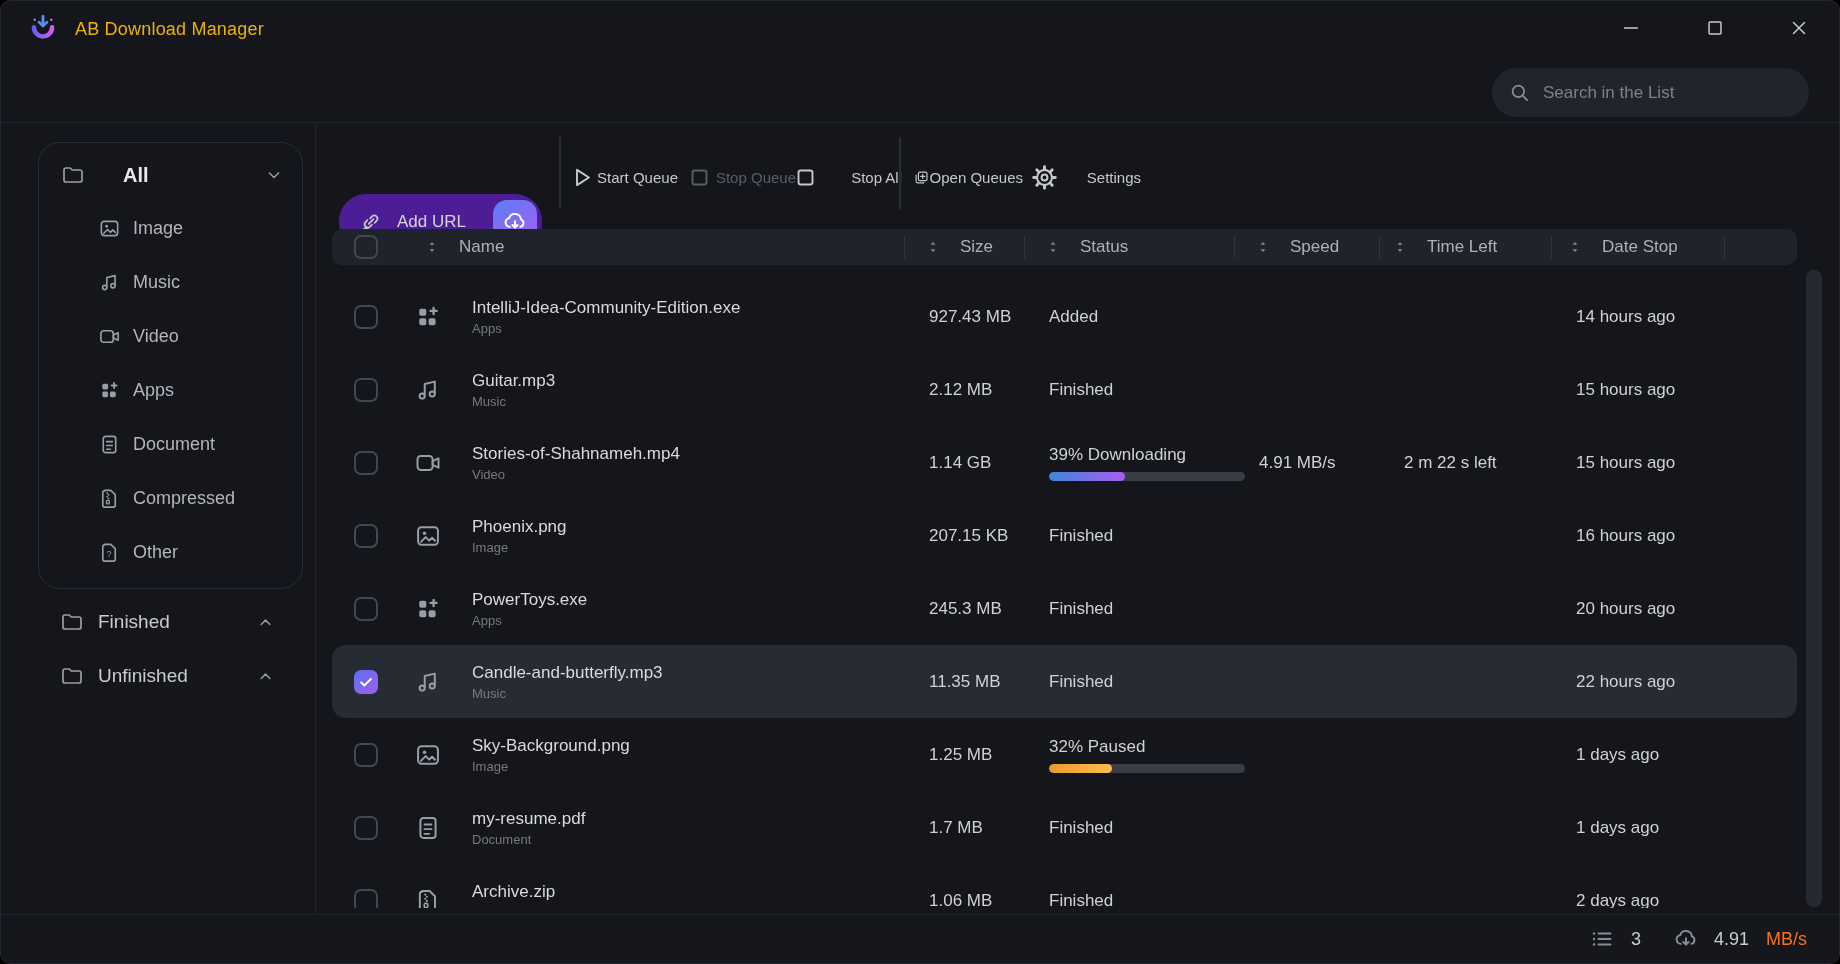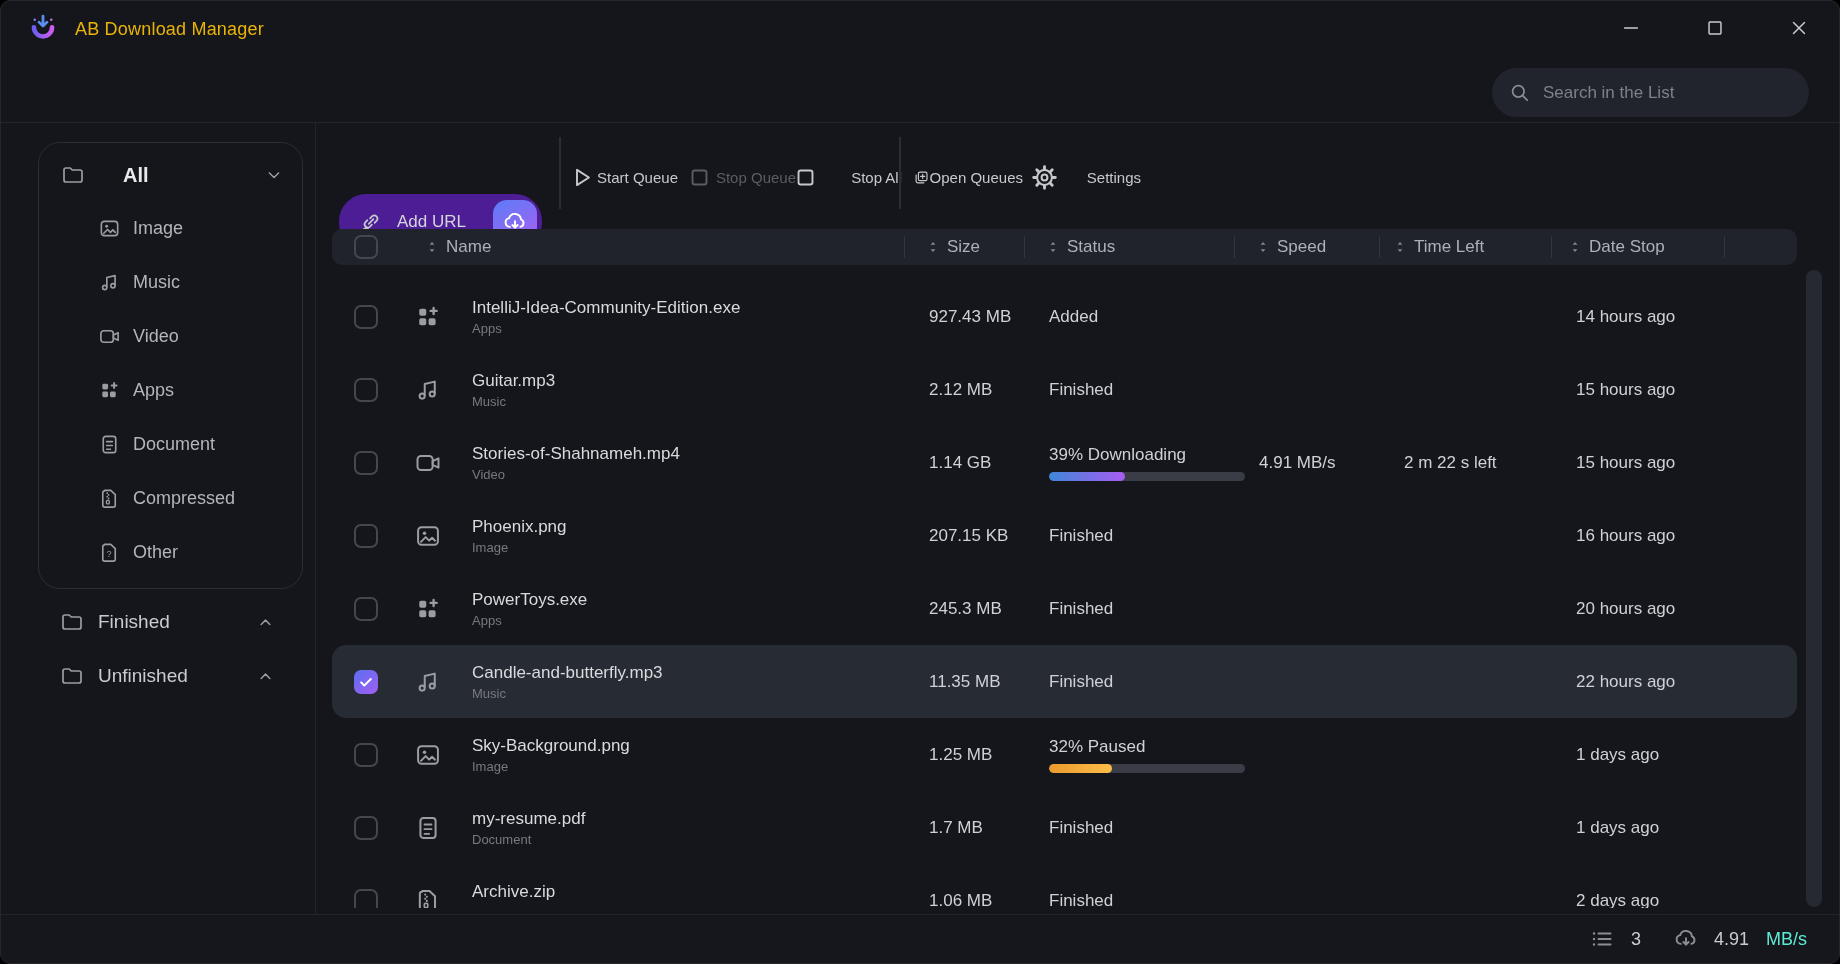--- a/index.html
+++ b/index.html
@@ -45,21 +45,21 @@
   .gradbtn { width:44px; height:44px; border-radius:14px; background:linear-gradient(150deg,#5f7cf6 5%,#a75ef4 95%); display:flex; align-items:center; justify-content:center; cursor:pointer; }
   .tsep { position:absolute; top:14px; width:1.5px; height:72px; background:#2a2d34; }
   .toolbtn { position:absolute; top:18px; width:110px; height:72px; display:flex; align-items:center; justify-content:space-between; color:#c6c8cc; cursor:pointer; }
   .toolbtn .lbl { font-size:15px; white-space:nowrap; }
   .toolbtn.disabled { color:#5a5d64; cursor:default; }
 
   
   .table { position:absolute; left:16px; top:106px; width:1465px; height:679px; overflow:hidden; }
   .thead, .trow { display:grid; grid-template-columns:68px 505px 120px 210px 145px 172px 173px 1fr; align-items:center; }
   .thead { height:36px; background:#20232b; border-radius:10px; color:#aeb0b6; font-size:17px; }
-  .hcell { display:flex; align-items:center; height:100%; position:relative; padding-left:20px; gap:2px; }
+  .hcell { display:flex; align-items:center; height:100%; position:relative; padding-left:20px; gap:15px; }
   .hcell.sepr::after { content:""; position:absolute; right:0; top:7px; height:22px; border-right:1px solid #33363d; }
   .rows { margin-top:15px; }
   .trow { height:73px; border-radius:14px; }
   .trow.selected { background:#272b33; }
   .cell { color:#cfd1d5; font-size:17px; padding-left:24px; }
   .c-check { display:flex; justify-content:center; padding-left:0; }
   .cb { width:24px; height:24px; border:2px solid #44474f; border-radius:7px; display:flex; align-items:center; justify-content:center; cursor:pointer; background:transparent; }
   .cb.checked { border:none; background:linear-gradient(140deg,#5a6ff0,#a25ef2); }
   .c-name { display:flex; align-items:center; gap:30px; padding-left:14px; overflow:hidden; }
   .fname { color:#d9dadd; font-size:17px; white-space:nowrap; }
@@ -70,21 +70,21 @@
   .pfill { height:100%; border-radius:5px; }
   .pfill.grad { background:linear-gradient(90deg,#3f86d8,#a85df2); }
   .pfill.orange { background:linear-gradient(90deg,#ec9a2e,#fbbd4a); }
   .sorticon { color:#84878d; margin-right:4px; }
 
   .scrollbar { position:absolute; right:17px; top:147px; width:16px; height:637px; border-radius:8px; background:#262931; }
 
   
   .statusbar { position:absolute; bottom:0; left:0; right:0; height:49px; border-top:1px solid #22252c; background:#15171d; display:flex; align-items:center; justify-content:flex-end; padding-right:32px; }
   .statusbar .num { color:#c9ccd1; font-size:18px; }
-  .statusbar .unit { color:#5eead4; font-size:18px; }
+  .statusbar .unit { color:#f97316; font-size:18px; }
   .sgap17 { width:17px; } .sgap32 { width:32px; } .sgap15 { width:15px; }
   .sicon { color:#8a8d93; display:flex; }
   svg { display:block; }
 </style>
 </head>
 <body>
 
 <svg width="0" height="0" style="position:absolute">
   <defs>
     <linearGradient id="lgrad" x1="0" y1="0" x2="1" y2="0">

